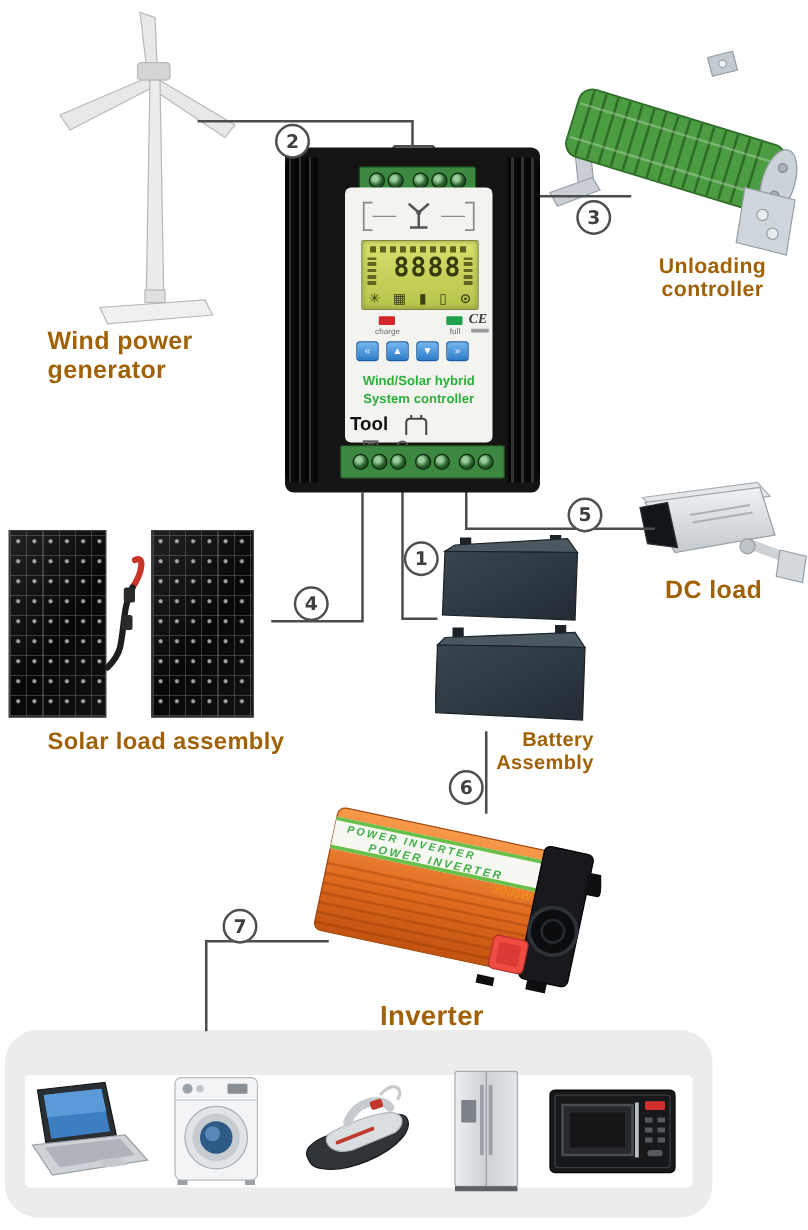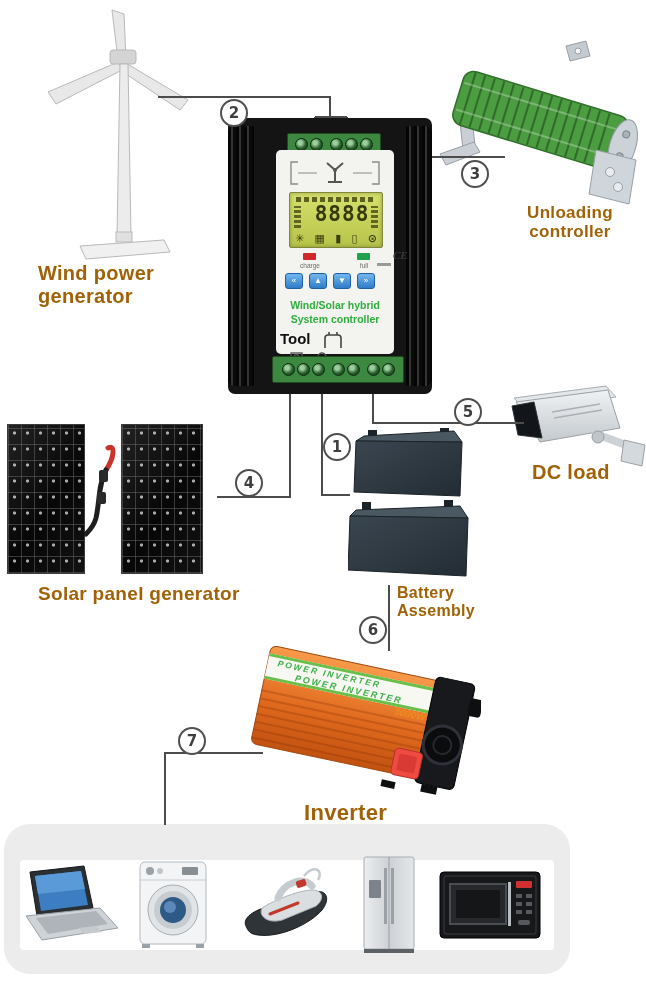--- a/index.html
+++ b/index.html
@@ -190,21 +190,21 @@
           <span>▮</span>
           <span>▯</span>
           <span>⊙</span>
         </div>
       </div>
 
       <div class="led" style="left:27px;top:103px;background:#d1262b;"></div>
       <div class="led-lbl" style="left:19px;top:112px;">charge</div>
       <div class="led" style="left:81px;top:103px;background:#1fa24e;"></div>
       <div class="led-lbl" style="left:73px;top:112px;">full</div>
-      <div class="ce" style="left:117px;top:99px;">CE</div>
+      <div class="ce" style="left:99px;top:99px;">CE</div>
       <div class="ce-sub" style="left:101px;top:113px;"></div>
 
       <div class="btn-row">
         <div class="pbtn">«</div>
         <div class="pbtn">▲</div>
         <div class="pbtn">▼</div>
         <div class="pbtn">»</div>
       </div>
 
       <div class="brand">
@@ -241,21 +241,21 @@
   </div>
 
   <div class="abs spanel" style="left:7px;top:424px;width:76px;height:148px;"></div>
   <div class="abs spanel" style="left:121px;top:424px;width:80px;height:148px;"></div>
   <svg class="abs" style="left:84px;top:440px;" width="40" height="110" viewBox="0 0 40 110">
     <path d="M24,8 C32,4 30,18 22,30" fill="none" stroke="#c8342a" stroke-width="5" stroke-linecap="round"></path>
     <path d="M22,30 C14,46 16,60 12,78 C10,86 4,92 2,94" fill="none" stroke="#1e1e1e" stroke-width="5" stroke-linecap="round"></path>
     <rect x="15" y="30" width="9" height="12" rx="2" fill="#2a2a2a"></rect>
     <rect x="13" y="52" width="9" height="12" rx="2" fill="#2a2a2a"></rect>
   </svg>
-  <div class="lbl" style="left:38px;top:583px;font-size:19px;">Solar panel generator</div>
+  <div class="lbl" style="left:38px;top:583px;font-size:19px;">Solar load assembly</div>
 
   <svg class="abs" style="left:348px;top:428px;" width="124" height="150" viewBox="0 0 124 150">
     <defs>
       <linearGradient id="batG" x1="0" y1="0" x2="1" y2="1">
         <stop offset="0" stop-color="#3a4650"></stop>
           <stop offset="1" stop-color="#232c34"></stop>
       </linearGradient>
     </defs>
     <g>
       <rect x="20" y="2" width="9" height="7" fill="#1b2228"></rect>
@@ -263,21 +263,21 @@
       <polygon points="16,8 106,3 114,14 8,13" fill="#4a5862" stroke="#1c2328"></polygon>
       <polygon points="8,13 114,14 112,68 6,64" fill="url(#batG)" stroke="#1c2328"></polygon>
     </g>
     <g>
       <rect x="14" y="74" width="9" height="8" fill="#1b2228"></rect>
       <rect x="96" y="72" width="9" height="8" fill="#1b2228"></rect>
       <polygon points="8,82 112,78 120,90 2,88" fill="#4a5862" stroke="#1c2328"></polygon>
       <polygon points="2,88 120,90 118,148 0,142" fill="url(#batG)" stroke="#1c2328"></polygon>
     </g>
   </svg>
-  <div class="lbl" style="left:397px;top:584px;font-size:16px;line-height:18px;">
+  <div class="lbl" style="left:397px;top:584px;font-size:16px;line-height:18px;text-align:right;">
     <div>Battery</div>
     <div>Assembly</div>
   </div>
 
   <svg class="abs" style="left:500px;top:382px;" width="146" height="86" viewBox="0 0 146 86">
     <defs>
       <linearGradient id="camG" x1="0" y1="0" x2="0" y2="1">
         <stop offset="0" stop-color="#f0f2f4"></stop>
           <stop offset="1" stop-color="#c3c9cd"></stop>
       </linearGradient>

